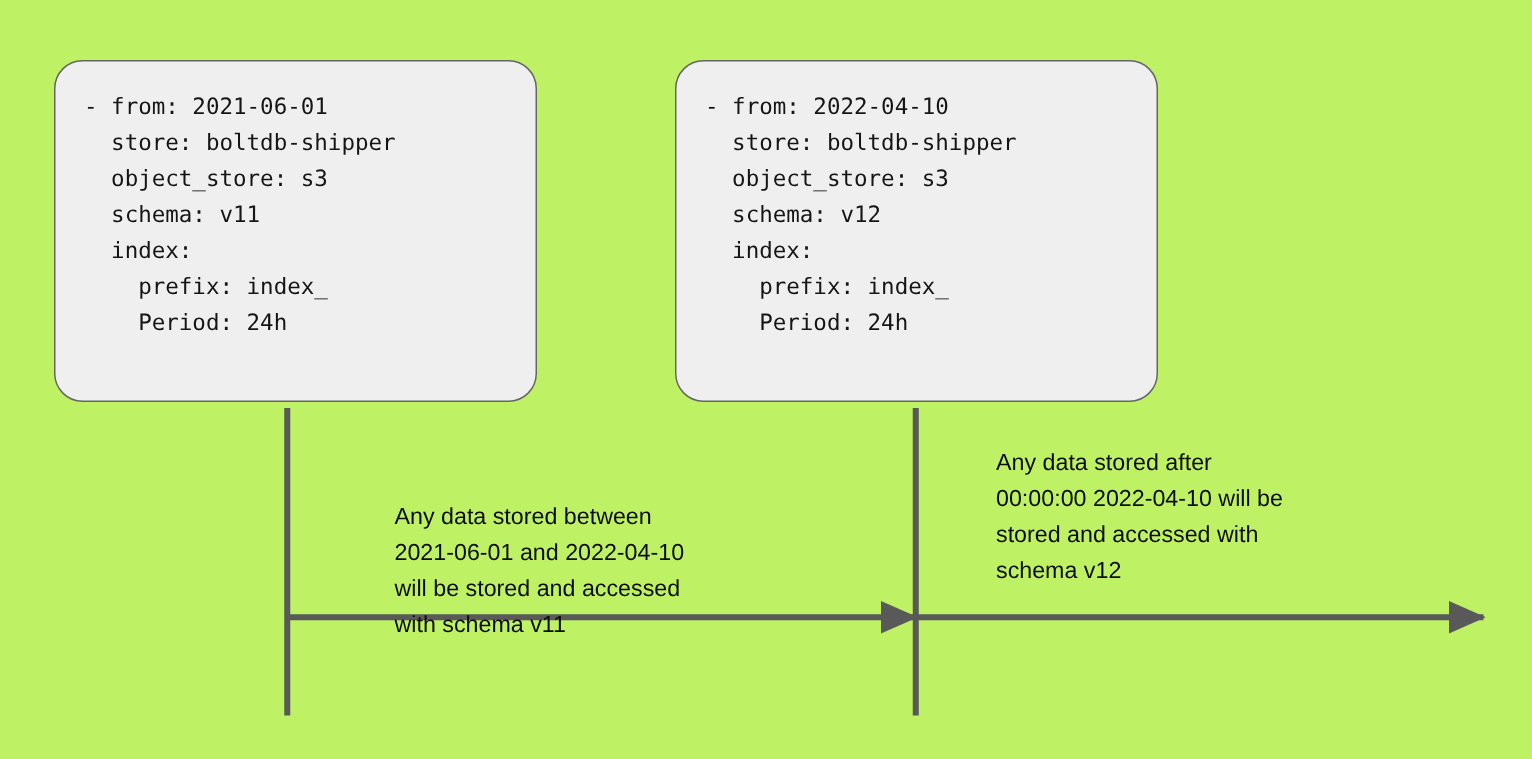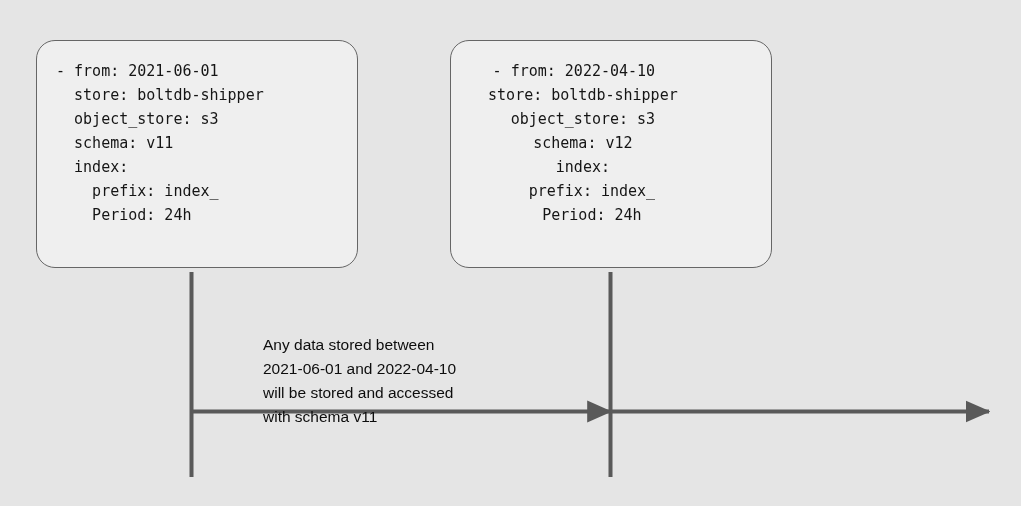--- a/index.html
+++ b/index.html
@@ -7,21 +7,21 @@
     padding: 0;
     background: #ffffff;
   }
   body {
     font-family: "Liberation Sans", sans-serif;
   }
   #canvas {
     position: relative;
     width: 1021px;
     height: 506px;
-    background: #e5e5e5;
+    background: #bef264;
     overflow: hidden;
   }
 
   
   .schema-box {
     position: absolute;
     box-sizing: border-box;
     background: #efefef;
     border: 1.6px solid #666666;
     border-radius: 19px;
@@ -33,21 +33,21 @@
     margin: 0;
     font-family: "DejaVu Sans Mono", "Liberation Mono", monospace;
     font-size: 15px;
     line-height: 24px;
     color: #151515;
     white-space: pre;
     letter-spacing: 0px;
   }
 
   #box-schema-v11 { left: 36px; top: 40px; width: 322px; height: 228px; }
-  #box-schema-v12 { left: 450px; top: 40px; width: 322px; height: 228px; text-align: center; }
+  #box-schema-v12 { left: 450px; top: 40px; width: 322px; height: 228px; }
 
   
   #timeline-svg {
     position: absolute;
     left: 0;
     top: 0;
     width: 1021px;
     height: 506px;
   }
 
@@ -103,14 +103,18 @@
   index:
     prefix: index_
     Period: 24h</pre>
   </div>
 
   <pre class="annotation" id="annotation-period-v11">Any data stored between
 2021-06-01 and 2022-04-10
 will be stored and accessed
 with schema v11</pre>
 
+  <pre class="annotation" id="annotation-period-v12">Any data stored after
+00:00:00 2022-04-10 will be
+stored and accessed with
+schema v12</pre>
 
 </div>
 
 </body></html>

